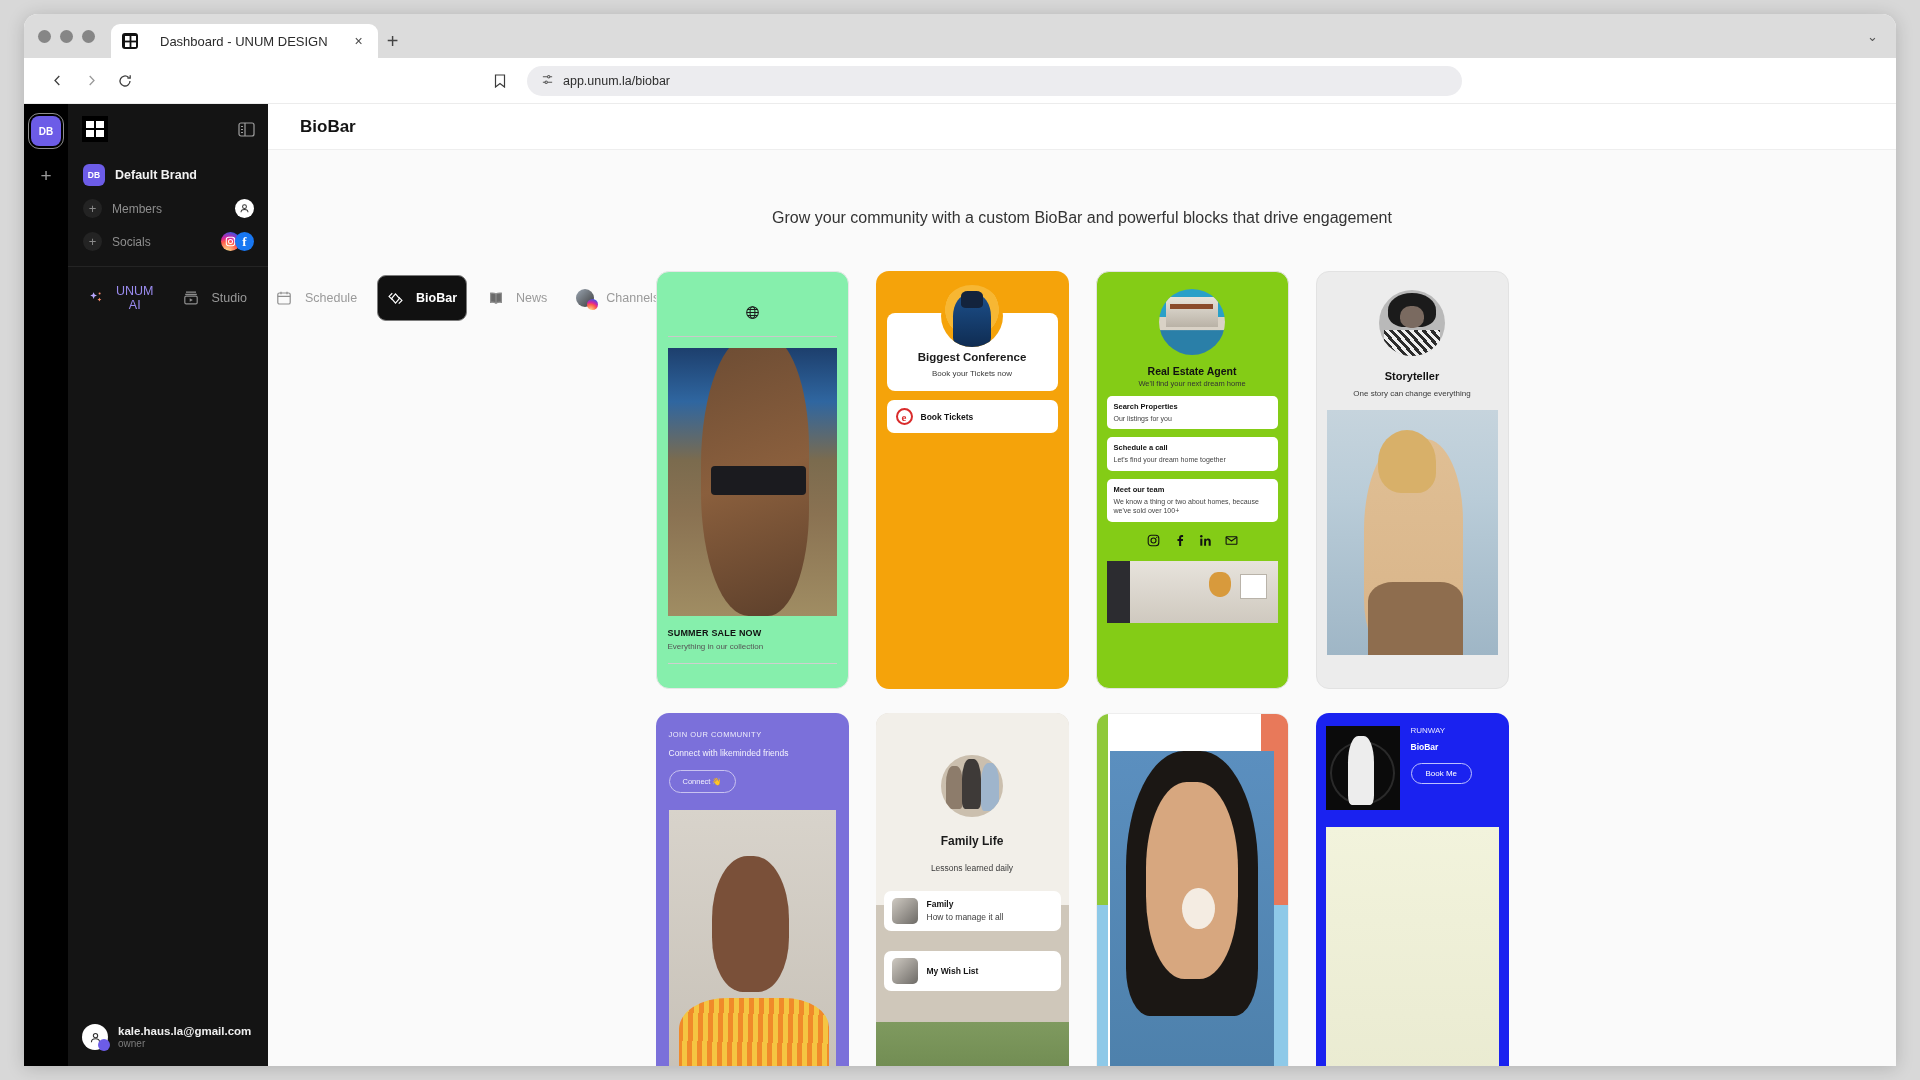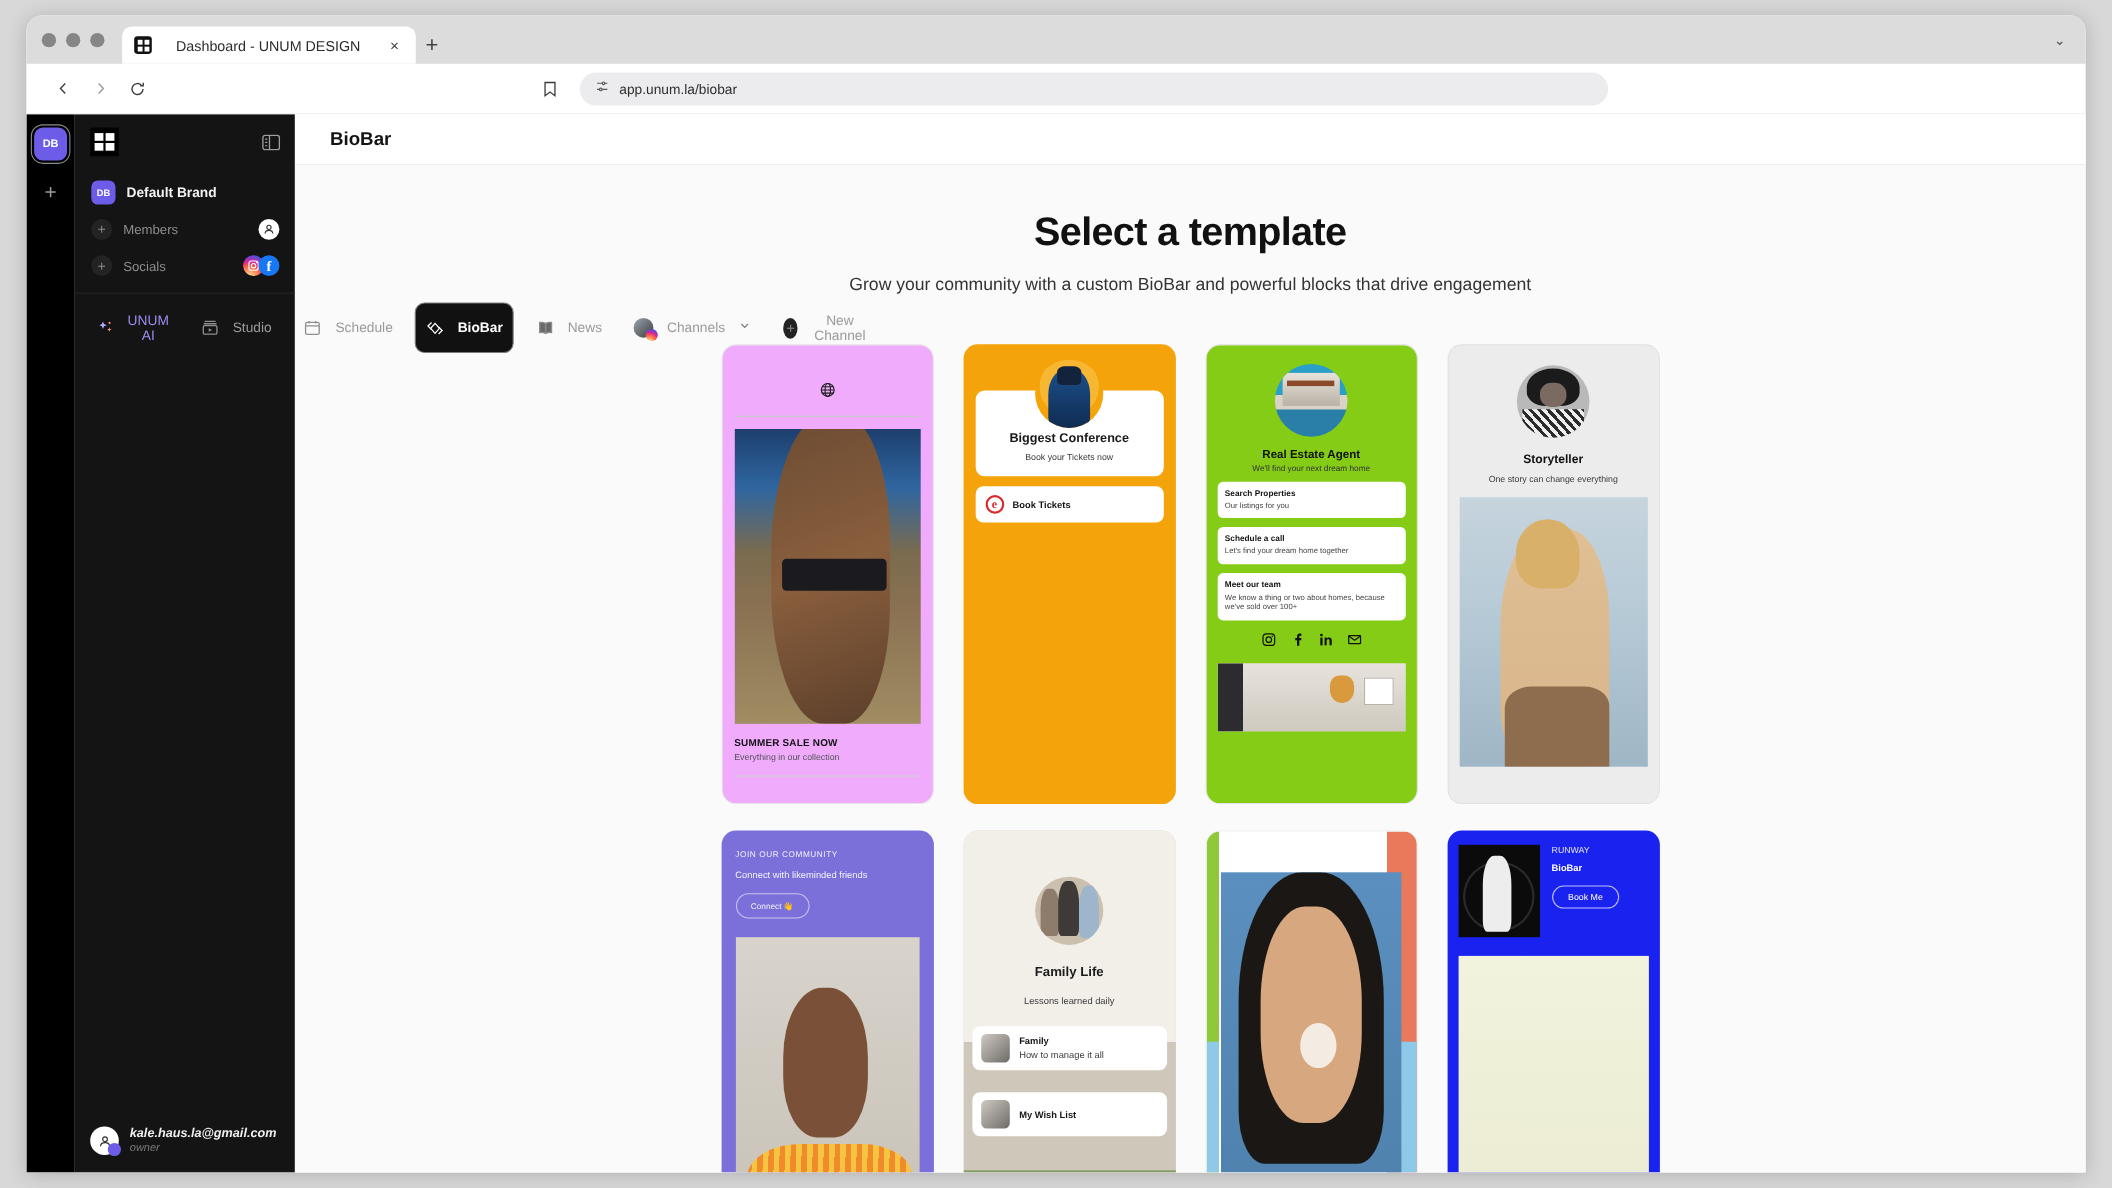--- a/index.html
+++ b/index.html
@@ -92,40 +92,40 @@
   .sb-nav { padding: 8px 10px; display: flex; flex-direction: row; gap: 11px; text-align: center; }
   .nav-item { display: flex; align-items: center; gap: 12px; padding: 9px 9px; border-radius: 9px; }
   .nav-item.active { border: 1px solid #7c7c7c; background: #111; }
   .nav-label { font-size: 12.5px; color: #9a9a9a; }
   .nav-item.active .nav-label { color: #fff; font-weight: bold; }
   .nav-item.ai .nav-label { color: #9b8cf0; }
   .nav-ico { width: 17px; height: 17px; display: flex; align-items: center; justify-content: center; flex-shrink: 0; }
   .chan-thumb { width: 18px; height: 18px; border-radius: 50%; background: linear-gradient(135deg,#9aa5b1,#3c3c3c); position: relative; flex-shrink: 0; }
   .chan-thumb::after { content: ""; position: absolute; right: -4px; bottom: -3px; width: 11px; height: 11px; border-radius: 50%; background: radial-gradient(circle at 30% 107%, #fdf497 0%, #fd5949 45%, #d6249f 60%, #285AEB 90%); }
   .chev { margin-left: auto; color: #7d7d7d; }
-  .sb-foot { margin-top: auto; padding: 14px 12px 16px 14px; display: flex; align-items: center; gap: 10px; font-style: italic; }
+  .sb-foot { margin-top: auto; padding: 14px 12px 16px 14px; display: flex; align-items: center; gap: 10px; }
   .foot-av { width: 26px; height: 26px; border-radius: 50%; background: #fff; position: relative; display: flex; align-items: center; justify-content: center; flex-shrink: 0; }
   .foot-av::after { content: ""; position: absolute; right: -2px; bottom: -1px; width: 12px; height: 12px; border-radius: 50%; background: #6c5ce7; }
   .foot-mail { font-size: 11.5px; color: #efefef; font-weight: bold; }
   .foot-role { font-size: 10px; color: #7d7d7d; margin-top: 1px; }
   
   .main { flex: 1; background: #fafafa; display: flex; flex-direction: column; min-width: 0; }
   .main-head { height: 46px; background: #fff; border-bottom: 1px solid #eeeeee; display: flex; align-items: center; padding: 0 32px; flex-shrink: 0; }
   .page-title { font-size: 17px; font-weight: bold; color: #141414; }
   .main-body { flex: 1; overflow: hidden; padding-top: 40px; }
   .hero { text-align: center; }
   .hero h1 { font-size: 36px; font-weight: bold; color: #111; letter-spacing: -0.6px; }
   .hero p { font-size: 16px; color: #333; margin-top: 19px; }
   .grid {
     display: grid; grid-template-columns: repeat(4, 193px);
     gap: 24px 27px; justify-content: center; margin-top: 44px;
   }
   .tcard { width: 193px; height: 418px; border-radius: 13px; overflow: hidden; position: relative; }
   
-  .c1 { background: #f0abfc; border: 1px solid #e7e7e7; padding: 11px; }
+  .c1 { background: #86efac; border: 1px solid #e7e7e7; padding: 11px; }
   .c1 .globe { display: flex; justify-content: center; padding: 22px 0 16px; }
   .c1 .rule { height: 1px; background: #c9c9c9; }
   .c1 .photo { height: 268px; margin-top: 11px; background: linear-gradient(#1d3f6d 0%, #2f66a0 20%, #7b6b4e 42%, #8a7252 62%, #a08d63 100%); position: relative; overflow: hidden; }
   .c1 .photo .silh { position: absolute; left: 20%; top: -5%; width: 64%; height: 105%; background: linear-gradient(160deg,#6b4b33,#8a5f3d 50%,#5c3f2b); border-radius: 46% 40% 38% 44%; }
   .c1 .photo .band { position: absolute; left: 26%; top: 44%; width: 56%; height: 11%; background: #1b1b1f; border-radius: 4px; }
   .c1 .cap-t { font-size: 9px; font-weight: bold; color: #111; margin-top: 12px; letter-spacing: 0.2px; }
   .c1 .cap-s { font-size: 8px; color: #555; margin-top: 4px; }
   .c1 .rule2 { height: 1px; background: #cfcfcf; margin-top: 12px; }
   
   .c2 { background: #f5a30a; padding: 14px 11px; }
@@ -413,21 +413,20 @@
       </div>
     </div>
 
     <div class="main">
       <div class="main-head">
         <span class="page-title">BioBar</span>
       </div>
 
       <div class="main-body">
         <div class="hero">
-          <h1>Select a template</h1>
           <p>Grow your community with a custom BioBar and powerful blocks that drive engagement</p>
         </div>
 
         <div class="grid">
 
           <div class="tcard c1">
             <div class="globe">
               <svg width="15" height="15" viewBox="0 0 16 16" fill="none" stroke="#1b1b1b" stroke-width="1.1">
                   <circle cx="8" cy="8" r="6.2"></circle>
                   <ellipse cx="8" cy="8" rx="2.6" ry="6.2"></ellipse>

